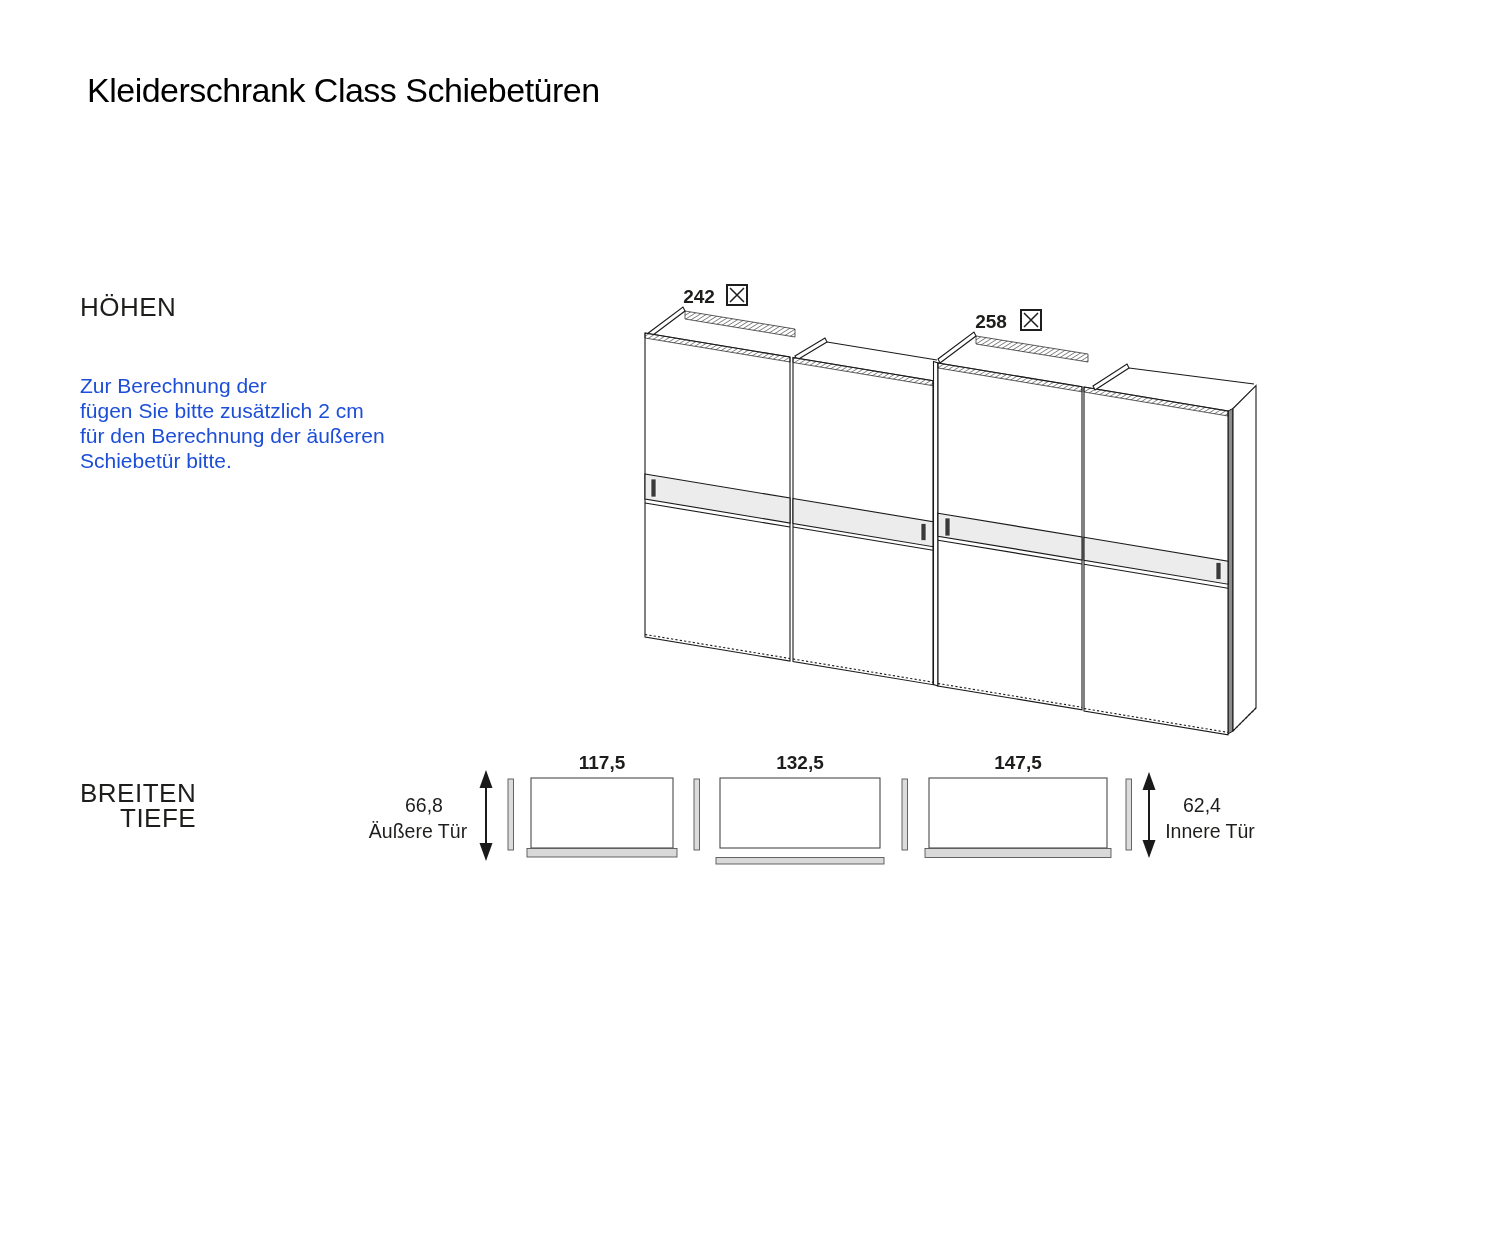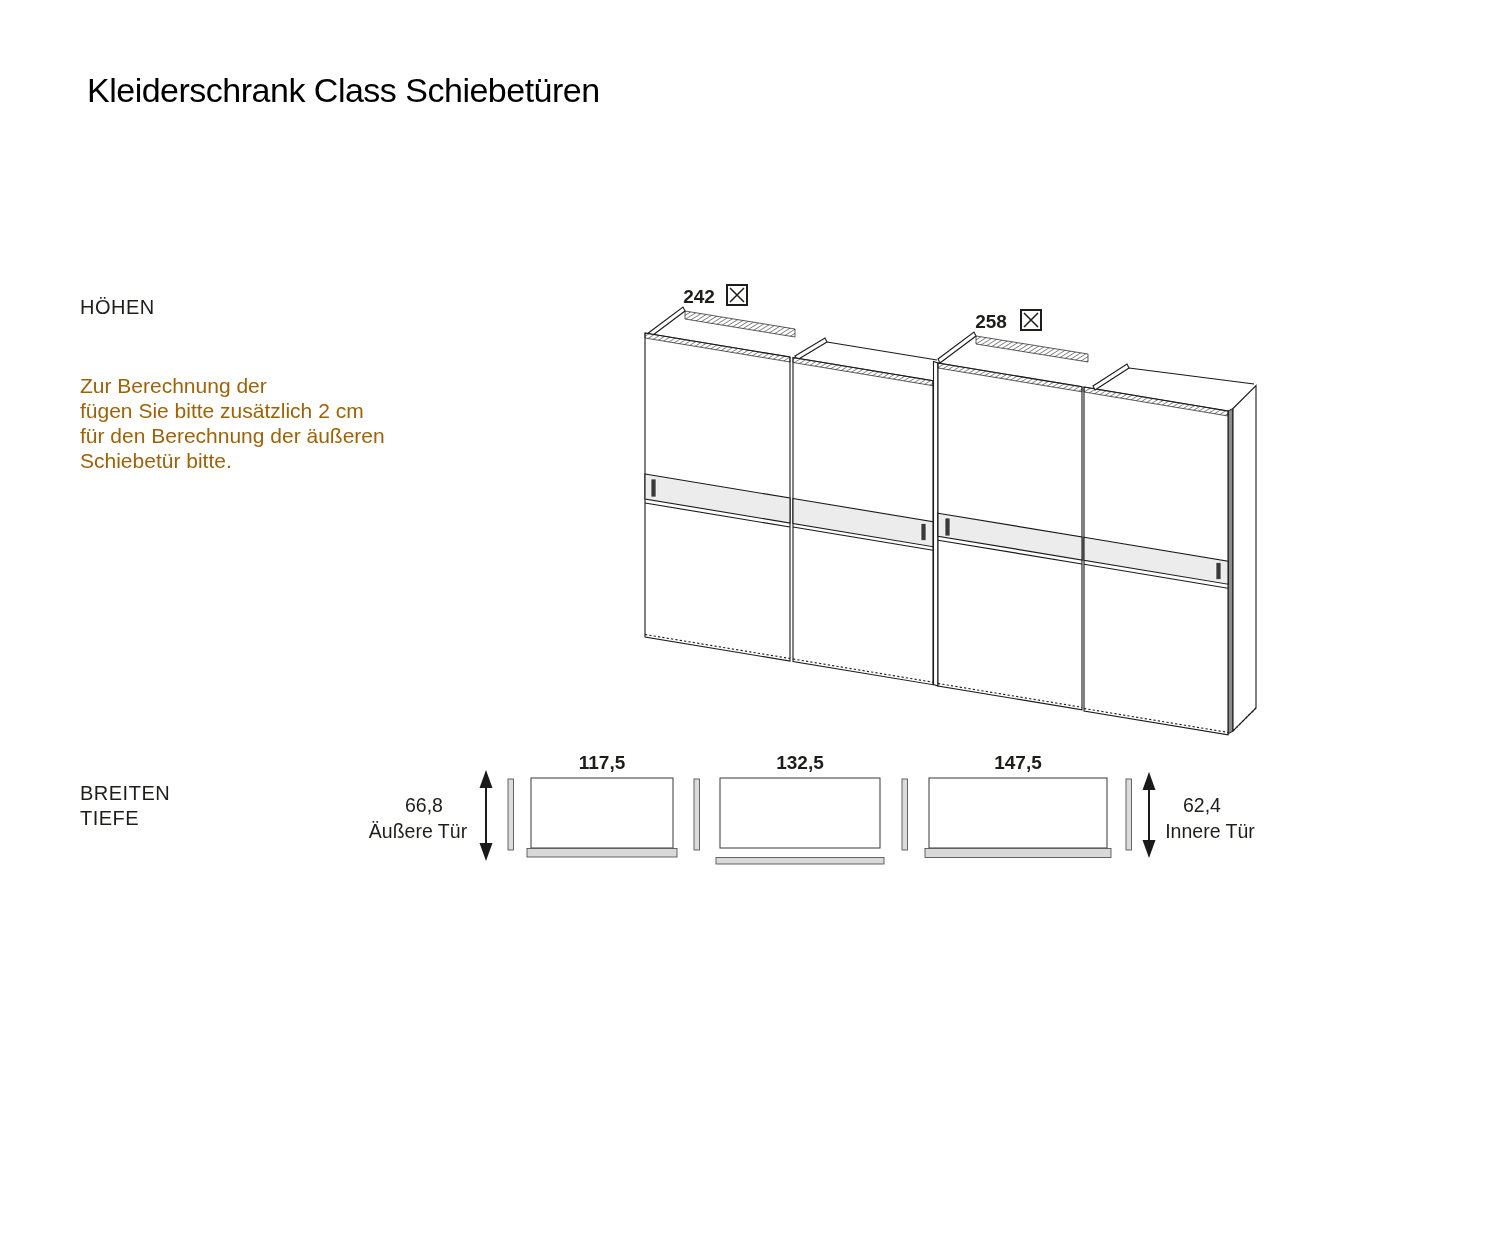--- a/index.html
+++ b/index.html
@@ -6,26 +6,26 @@
   #canvas{
     position:relative;width:1500px;height:988px;background:#ffffff;overflow:hidden;
     font-family:"Liberation Sans", sans-serif;color:#1d1d1b;text-decoration:underline;
   }
   .abs{position:absolute;}
   #title{
     left:87px;top:71px;font-size:34px;letter-spacing:-0.5px;color:#000;
     font-weight:400;white-space:nowrap;
   }
   .section-label{
-    left:80px;font-size:20px;letter-spacing:0.5px;color:#1d1d1b;line-height:25px;
+    left:80px;font-size:26px;letter-spacing:0.5px;color:#1d1d1b;line-height:25px;
   }
   #hoehen-label{top:295px;}
-  #breiten-label{top:781px;}
+  #breiten-label{top:781px;text-align:right;}
   #height-note{
-    left:80px;top:373px;font-size:21px;line-height:25px;color:#a16207;width:380px;
+    left:80px;top:373px;font-size:21px;line-height:25px;color:#1d4ed8;width:380px;
   }
   svg{position:absolute;overflow:visible;}
   svg .ln{stroke:#1a1a1a;stroke-width:1.1;fill:none;}
   svg .face{fill:#ffffff;stroke:#1a1a1a;stroke-width:1.1;}
   svg .hatchstrip{fill:url(#ht);stroke:#1a1a1a;stroke-width:0.7;}
   svg .band{fill:#ececec;stroke:#1a1a1a;stroke-width:1.1;}
   svg .handle{fill:#3a3a3a;stroke:#f8f8f8;stroke-width:0.7;}
   svg .dash{stroke:#1a1a1a;stroke-width:1.1;fill:none;stroke-dasharray:2.2,2.2;}
   svg .darkedge{fill:#8c8c8c;stroke:#1a1a1a;stroke-width:1;}
   svg .dim-num{font-family:"Liberation Sans",sans-serif;font-weight:700;font-size:19px;fill:#1d1d1b;}

